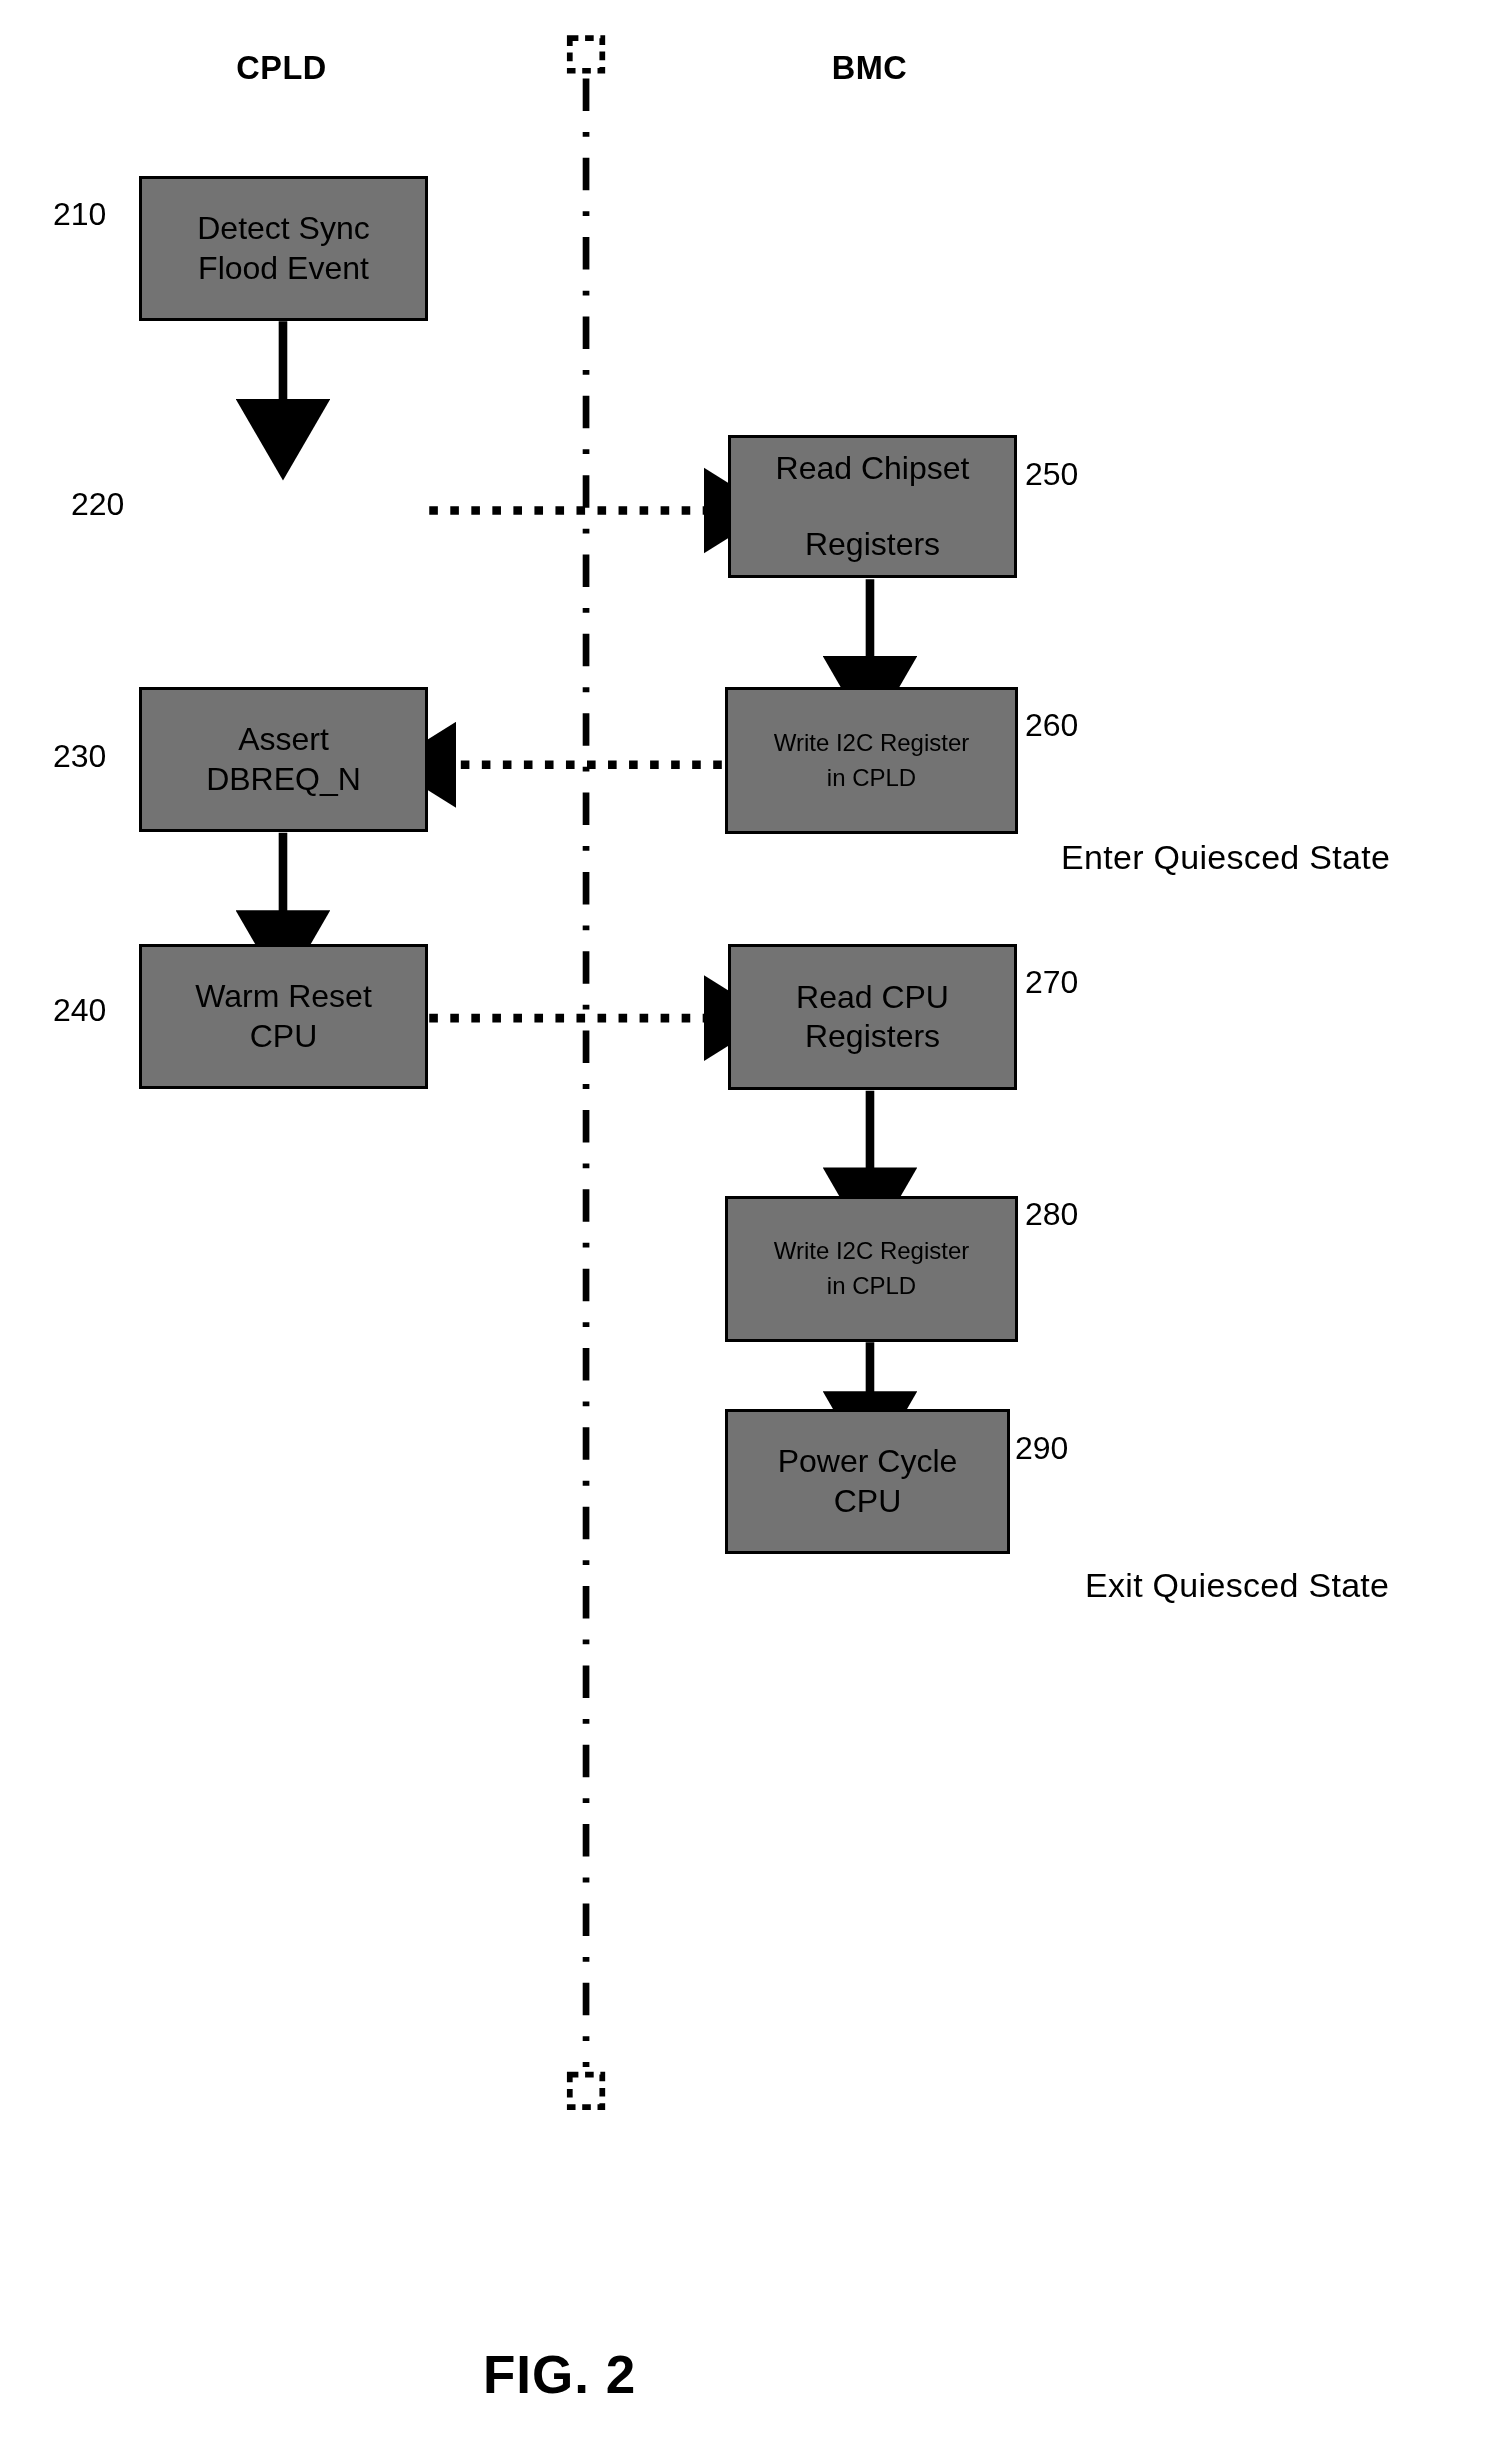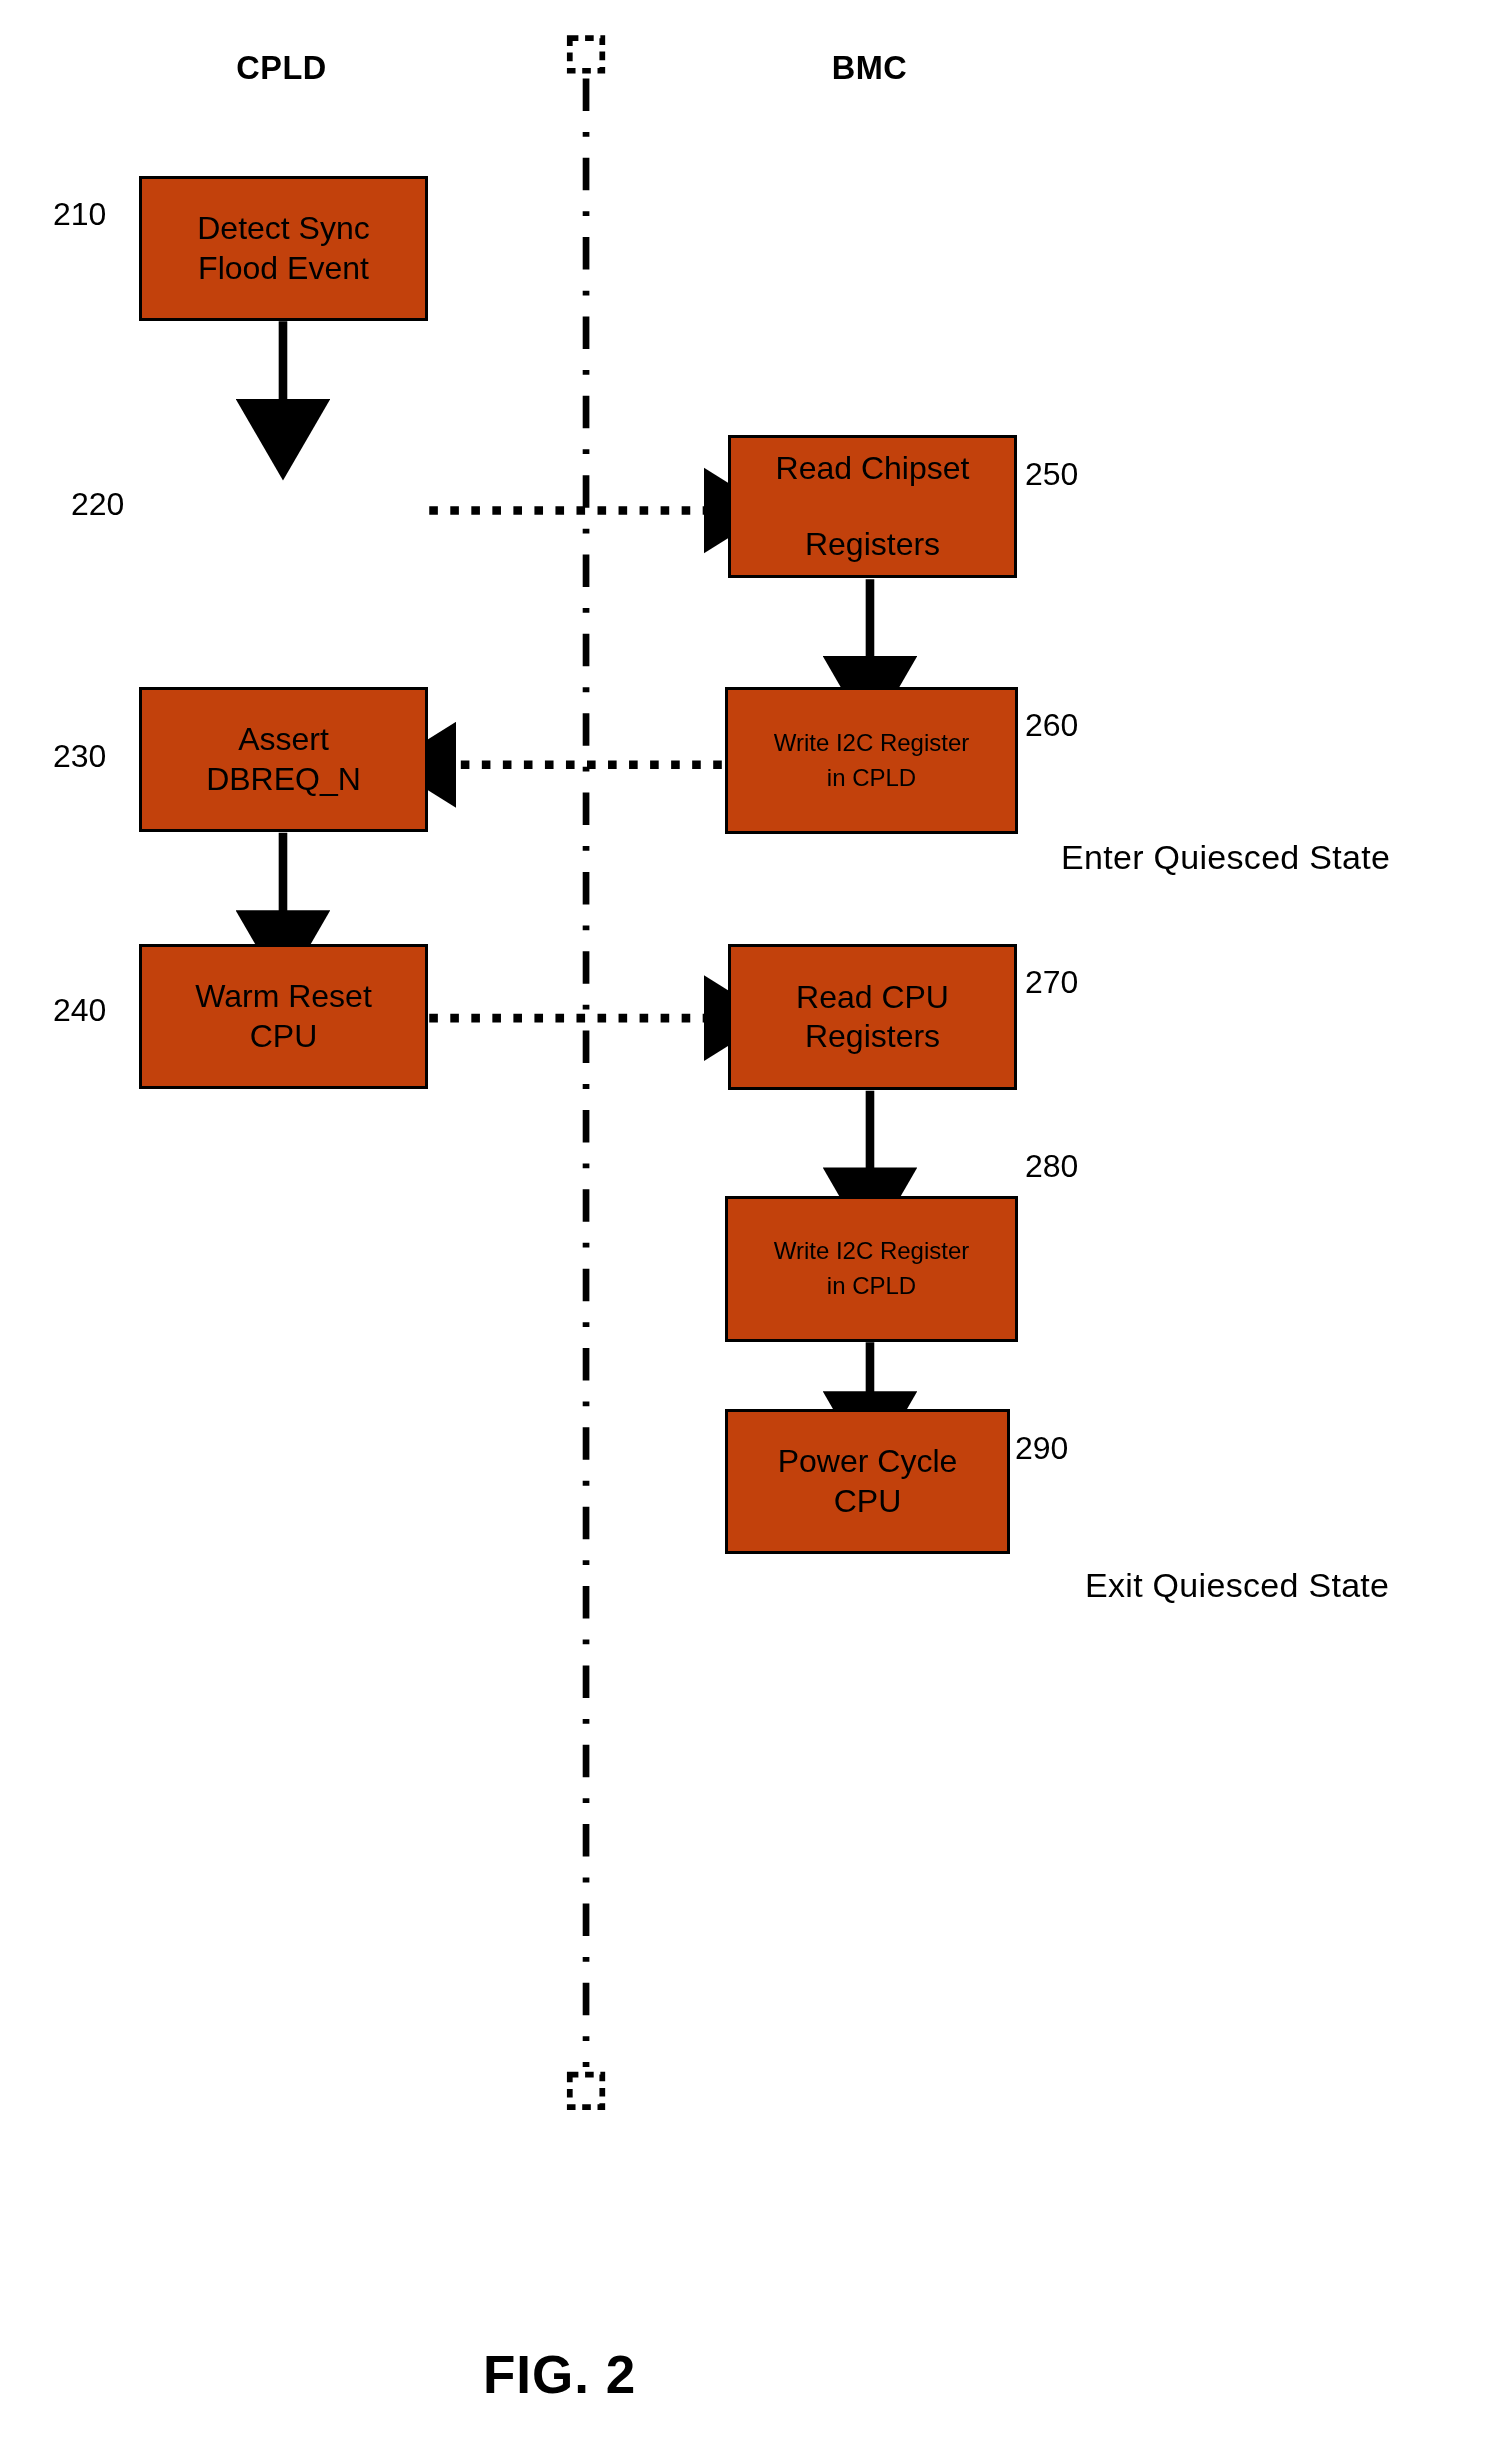--- a/index.html
+++ b/index.html
@@ -33,21 +33,21 @@
     font-size: 32.5px;
     font-weight: 700;
     text-align: center;
     white-space: nowrap;
     letter-spacing: 0.5px;
   }
   .proc-box {
     position: absolute;
     box-sizing: border-box;
     border: 3.8px solid #000000;
-    background: #c2410c;
+    background: #737373;
     display: flex;
     flex-direction: column;
     align-items: center;
     justify-content: center;
     text-align: center;
     line-height: 1.22;
     font-size: 32px;
     font-weight: 400;
     letter-spacing: 0px;
   }
@@ -166,21 +166,21 @@
     <span class="box-line">Write I2C Register</span>
     <span class="box-line">in CPLD</span>
   </div>
 
   <div class="ref-num" style="left:1025px; top:964px;">270</div>
   <div class="proc-box" style="left:728px; top:944px; width:289px; height:146px;">
     <span class="box-line">Read CPU</span>
     <span class="box-line">Registers</span>
   </div>
 
-  <div class="ref-num" style="left:1025px; top:1148px;">280</div>
+  <div class="ref-num" style="left:1025px; top:1196px;">280</div>
   <div class="proc-box small-text" style="left:725px; top:1196px; width:293px; height:146px;">
     <span class="box-line">Write I2C Register</span>
     <span class="box-line">in CPLD</span>
   </div>
 
   <div class="ref-num" style="left:1015px; top:1430px;">290</div>
   <div class="proc-box" style="left:725px; top:1409px; width:285px; height:145px;">
     <span class="box-line">Power Cycle</span>
     <span class="box-line">CPU</span>
   </div>

